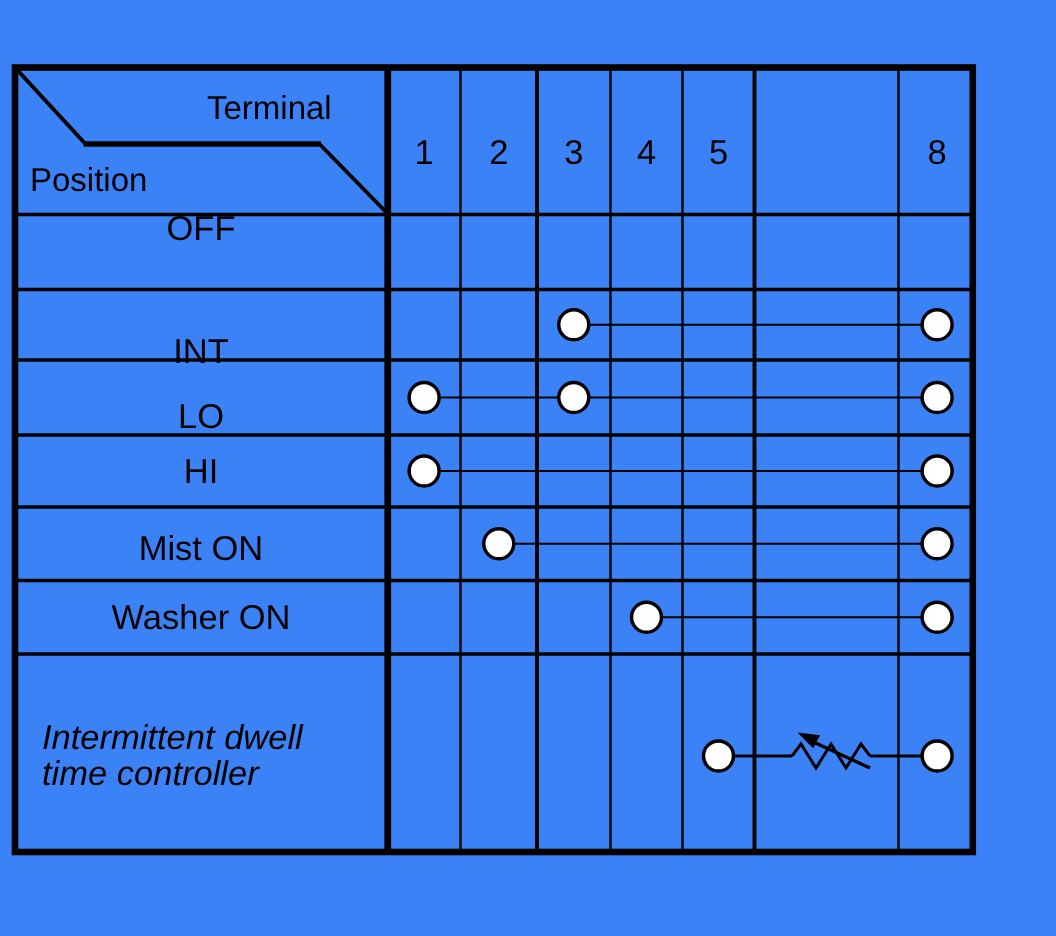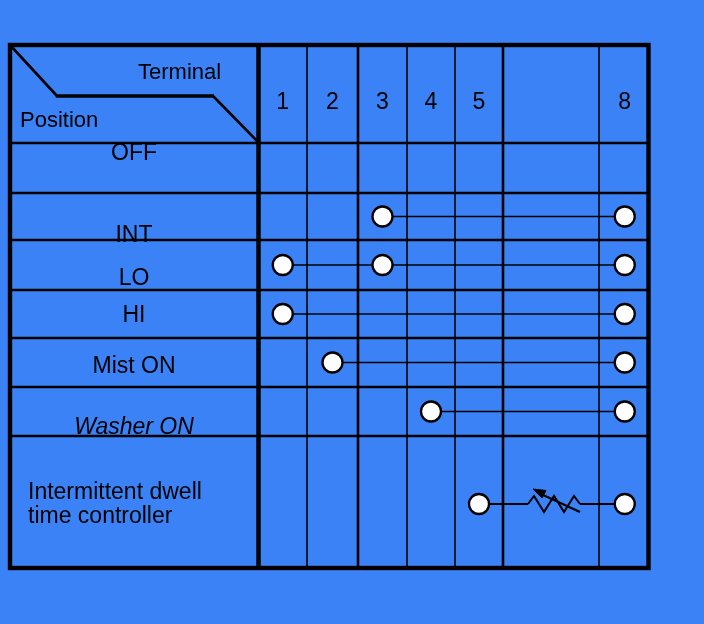--- a/index.html
+++ b/index.html
@@ -87,17 +87,17 @@
       <div class="col-header" style="left: 455px; width: 48px;">5</div>
       <div class="col-header" style="left: 503px; width: 96px;"></div>
       <div class="col-header" style="left: 599px; width: 51.5px;">8</div>
     </div>
   <div id="rowlabels">
       <div class="row-label" style="top: 127px; height: 50px;">OFF</div>
       <div class="row-label" style="top: 193px; height: 47px; margin-top: 18px;">INT</div>
       <div class="row-label" style="top: 252px; height: 50px;">LO</div>
       <div class="row-label" style="top: 290px; height: 48px; border-radius: 13px;">HI</div>
       <div class="row-label" style="top: 338px; height: 55px;">Mist ON</div>
-      <div class="row-label" style="top: 402px; height: 49px; font-style: italic;">Washer ON</div>
-      <div class="row-label left" style="top: 436px; height: 134px;">Intermittent dwell
+      <div class="row-label" style="top: 387px; height: 49px;">Washer ON</div>
+      <div class="row-label left" style="top: 436px; height: 134px; font-style: italic;">Intermittent dwell
 time controller</div>
     </div>
 </div>
 
 </body></html>

